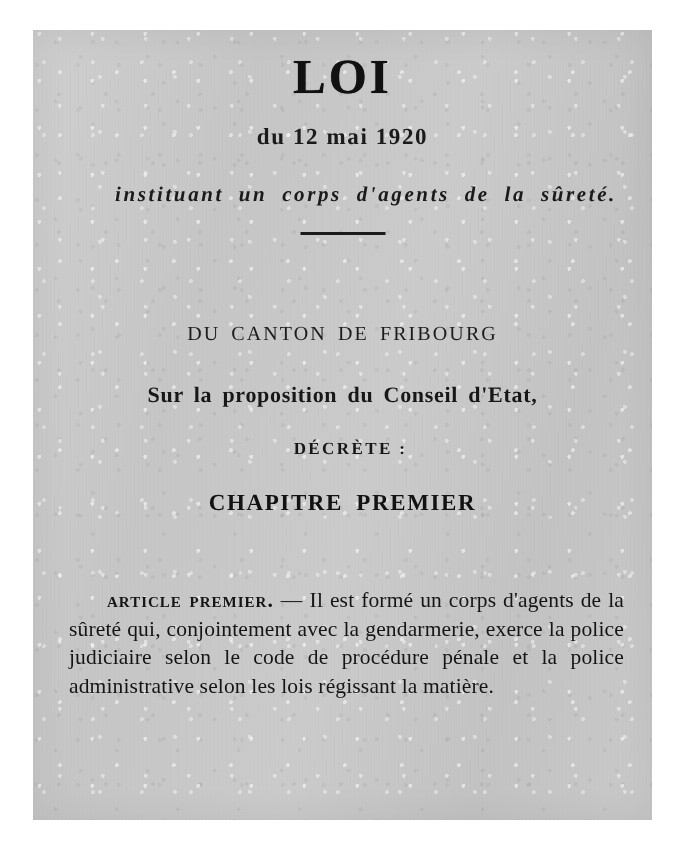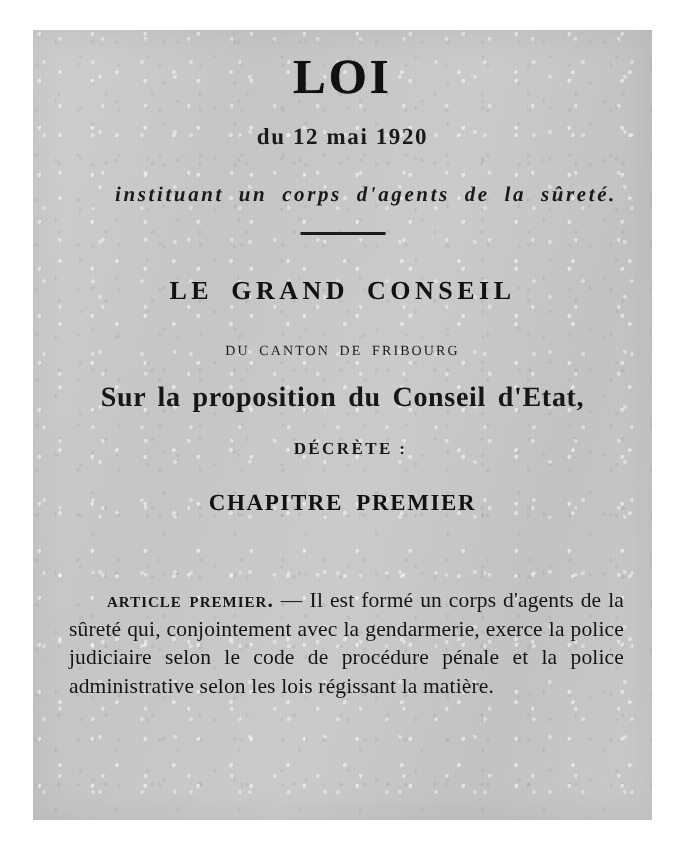--- a/index.html
+++ b/index.html
@@ -124,31 +124,31 @@
   #authority-name {
     top: 246px;
     font-size: 26px;
     font-weight: bold;
     letter-spacing: 4.5px;
     word-spacing: 7px;
     color: #121212;
   }
 
   #authority-canton {
-    top: 314px;
-    font-size: 14px;
+    top: 293px;
+    font-size: 20px;
     font-weight: normal;
     letter-spacing: 2.1px;
     word-spacing: 4px;
     color: #1c1c1c;
   }
 
   #preamble {
     top: 352px;
-    font-size: 28px;
+    font-size: 22px;
     font-weight: bold;
     letter-spacing: 0.7px;
     word-spacing: 4px;
     color: #171717;
   }
 
   #decree-word {
     top: 409px;
     font-size: 17px;
     font-weight: bold;
@@ -221,21 +221,20 @@
     <div id="page-body">
 
       <div class="line" id="doc-title">LOI</div>
 
       <div class="line" id="doc-date">du 12 mai 1920</div>
 
       <div class="line" id="doc-subtitle">instituant un corps d'agents de la sûreté.</div>
 
       <div id="title-divider"></div>
 
-      <div class="line" id="authority-name">LE GRAND CONSEIL</div>
 
       <div class="line" id="authority-canton">DU CANTON DE FRIBOURG</div>
 
       <div class="line" id="preamble">Sur la proposition du Conseil d'Etat,</div>
 
       <div class="line" id="decree-word">DÉCRÈTE :</div>
 
       <div class="line" id="chapter-title">CHAPITRE PREMIER</div>
 
 

